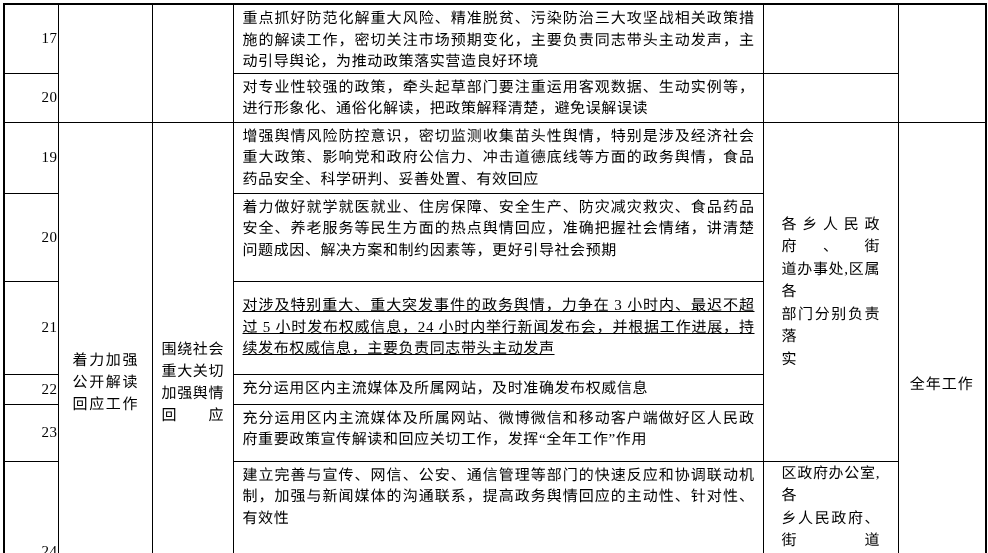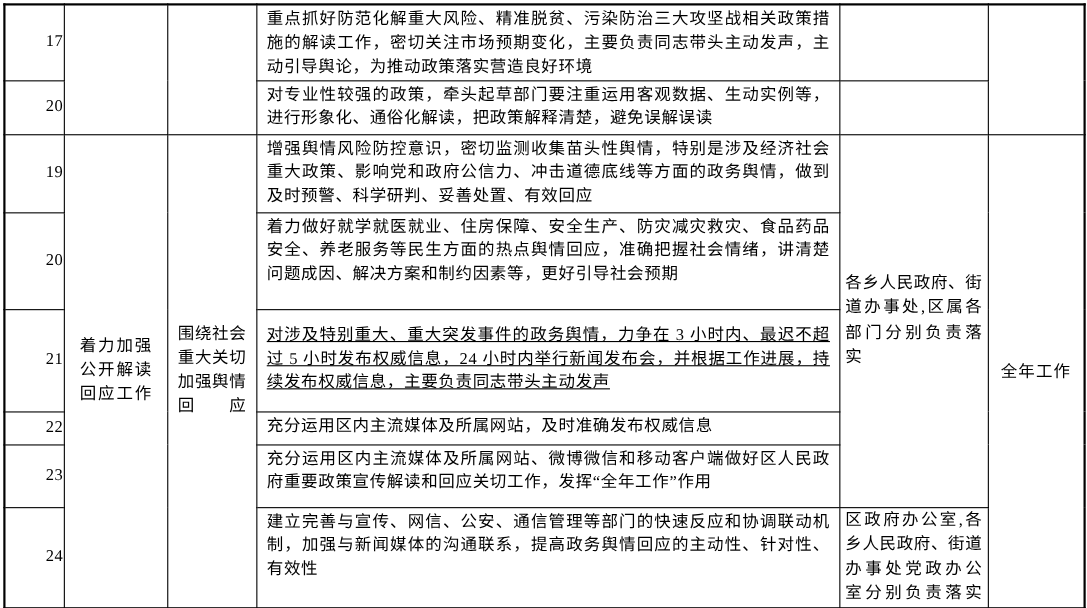--- a/index.html
+++ b/index.html
@@ -50,21 +50,21 @@
     text-align-last: justify;
     line-height: 22px;
   }
   td.cat-primary   { padding: 4px 14px; }
   td.cat-secondary { padding: 0 9px;  }
   td.resp {
     vertical-align: middle;
     white-space: pre-line;
     text-align: justify;
     text-align-last: justify;
-    padding: 0 5px;
+    padding: 0 18px;
     line-height: 22.5px;
   }
   td.sched {
     vertical-align: middle;
     text-align: center;
     letter-spacing: 1px;
   }
 </style>
 </head>
 <body>
@@ -97,21 +97,21 @@
 
   <tr style="height:71px">
     <td class="num">19</td>
     <td class="cat cat-primary" rowspan="6">着力加强
 公开解读
 回应工作</td>
     <td class="cat cat-secondary" rowspan="6">围绕社会
 重大关切
 加强舆情
 回应</td>
-    <td class="task">增强舆情风险防控意识，密切监测收集苗头性舆情，特别是涉及经济社会重大政策、影响党和政府公信力、冲击道德底线等方面的政务舆情，做到及时预警、科学研判、妥善处置、有效回应</td>
+    <td class="task">增强舆情风险防控意识，密切监测收集苗头性舆情，特别是涉及经济社会重大政策、影响党和政府公信力、冲击道德底线等方面的政务舆情，食品药品安全、科学研判、妥善处置、有效回应</td>
     <td class="resp" rowspan="5">各乡人民政府、街
 道办事处,区属各
 部门分别负责落
 实</td>
     <td class="sched" rowspan="6">全年工作</td>
   </tr>
 
   <tr style="height:88px">
     <td class="num">20</td>
     <td class="task">着力做好就学就医就业、住房保障、安全生产、防灾减灾救灾、食品药品安全、养老服务等民生方面的热点舆情回应，准确把握社会情绪，讲清楚问题成因、解决方案和制约因素等，更好引导社会预期</td>

